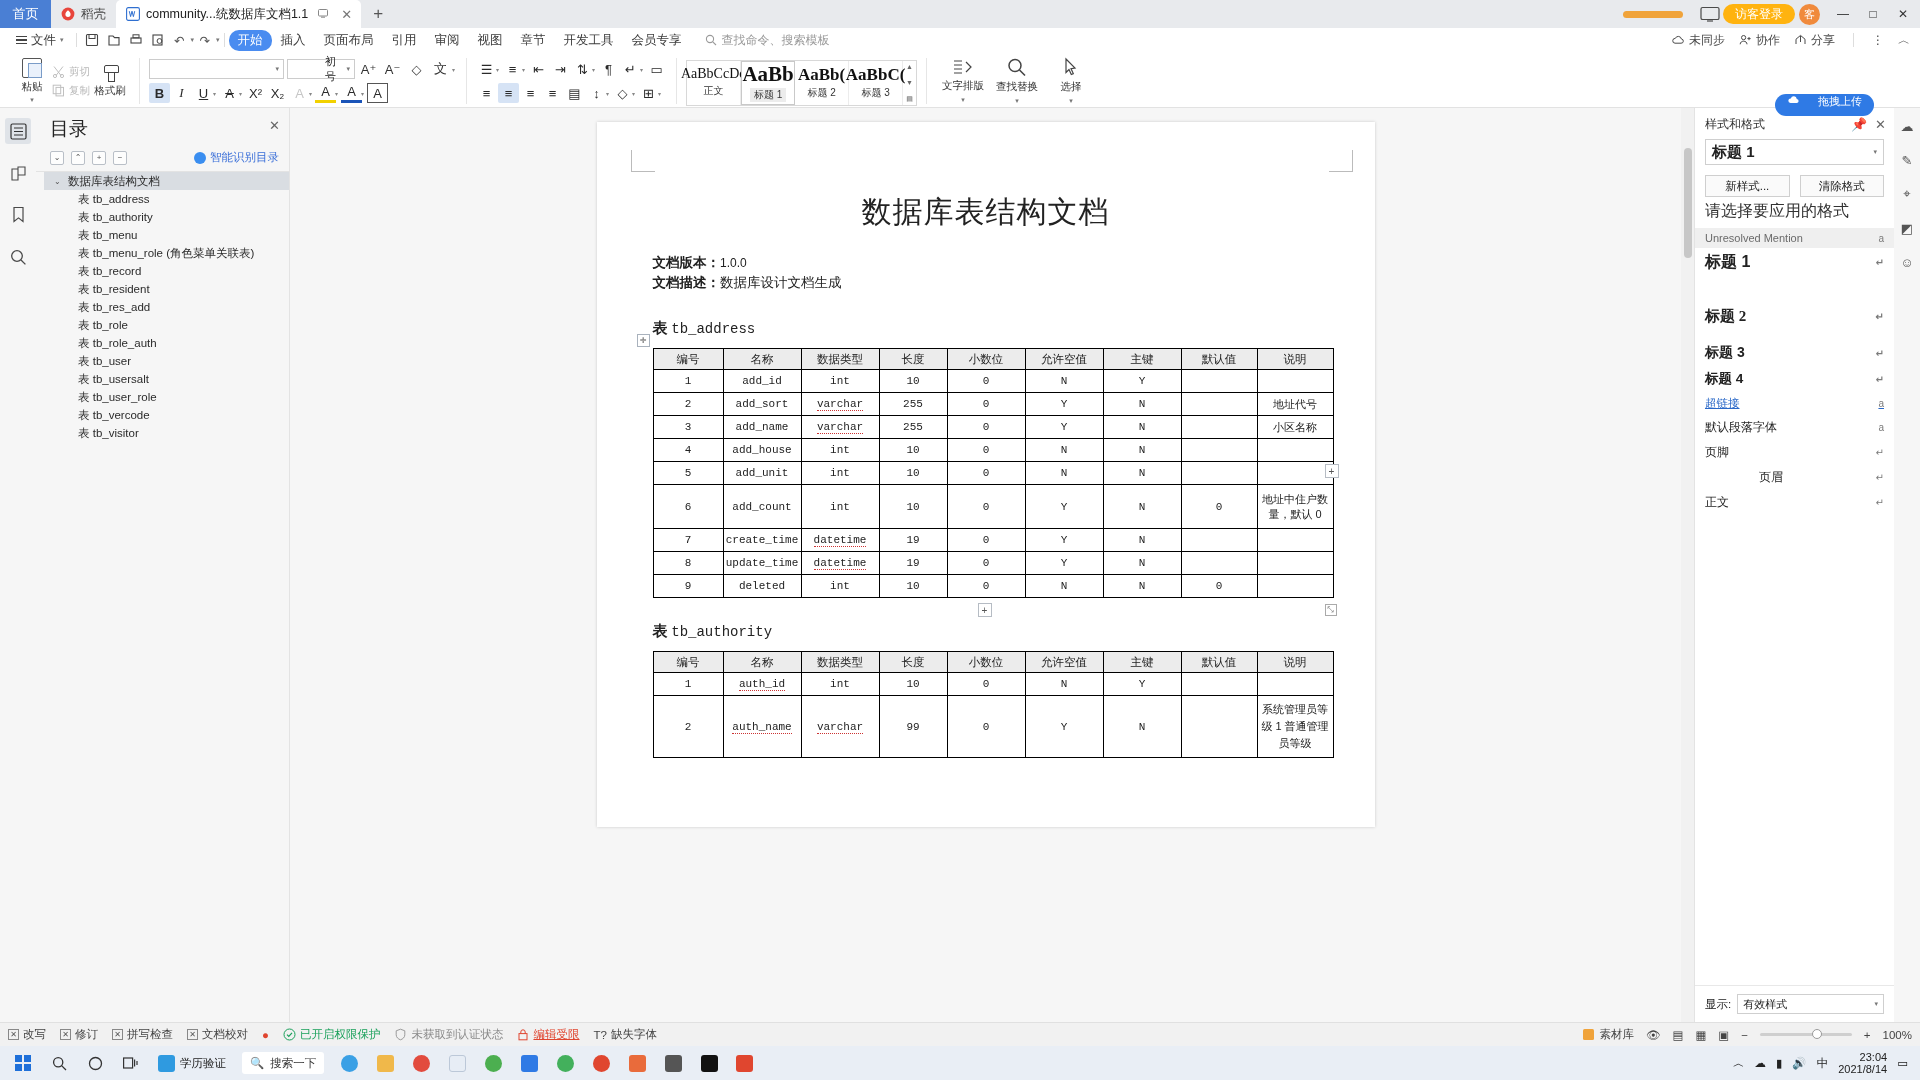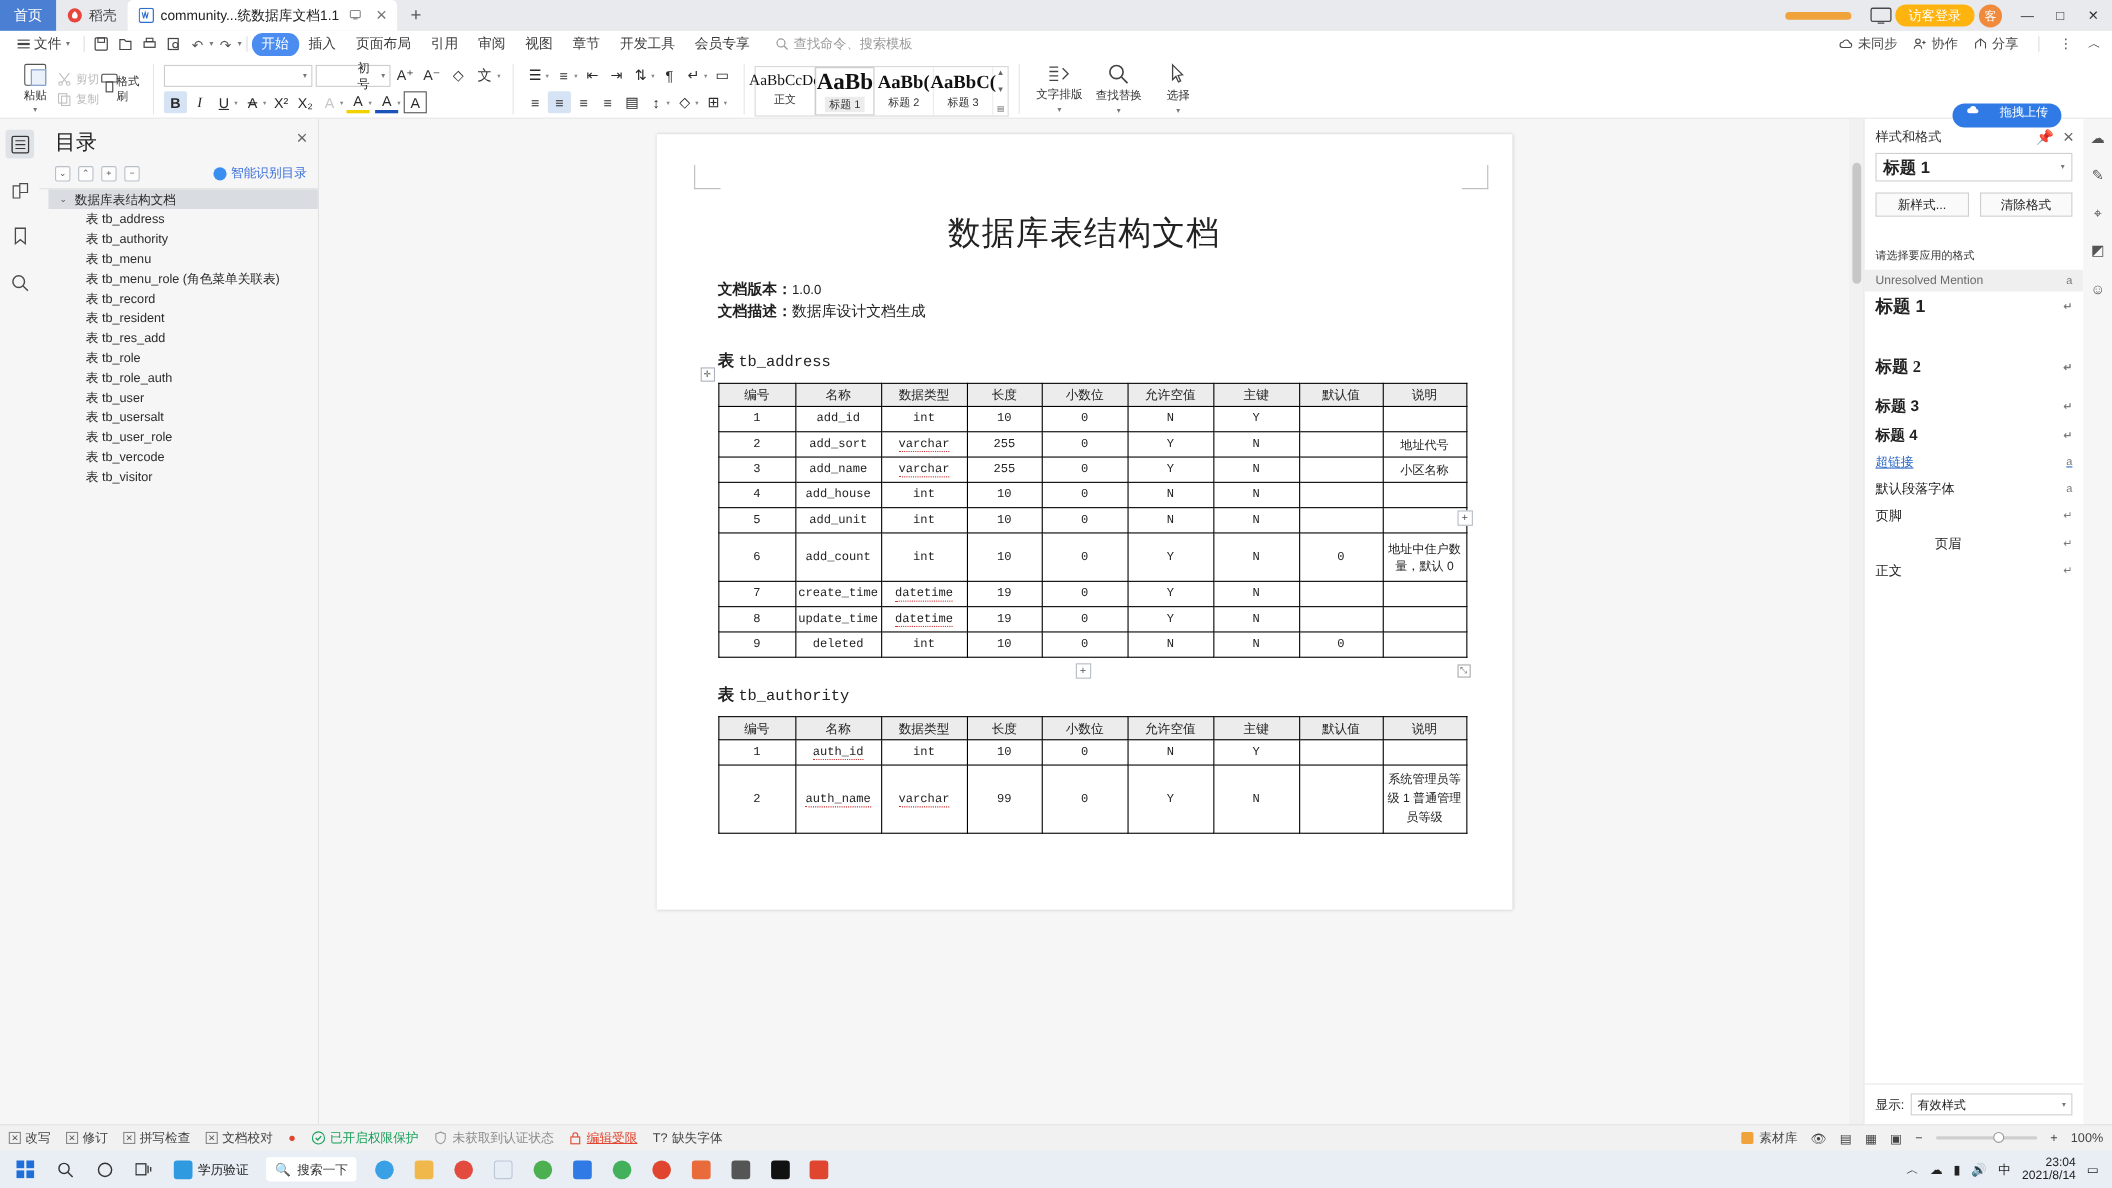--- a/index.html
+++ b/index.html
@@ -44,21 +44,21 @@
 
   
   .ribbon { height:56px; background:#fff; border-bottom:1px solid #e2e2e2; display:flex; align-items:stretch; padding:3px 4px 0 6px; flex:0 0 56px; }
   .rgroup { display:flex; align-items:center; padding:0 6px; height:100%; }
   .rsep { width:1px; background:#e6e6e6; margin:3px 3px; }
   .paste { display:flex; flex-direction:column; align-items:center; justify-content:center; width:40px; font-size:10.5px; color:#333; gap:2px;}
   .pasteicon { width:20px; height:20px; border:1.4px solid #555; border-radius:2px; position:relative; }
   .pasteicon:after{content:"";position:absolute;left:5px;top:4px;width:12px;height:13px;border:1.2px solid #7a9cc8;background:#eaf1fb;}
   .stackcol { display:flex; flex-direction:column; justify-content:center; gap:5px; font-size:10.5px; color:#b9b9b9; }
   .stackrow { display:flex; align-items:center; gap:4px; }
-  .brush { display:flex; flex-direction:row; align-items:flex-start; justify-content:center; width:40px; font-size:10.5px; color:#333; gap:3px;}
+  .brush { display:flex; flex-direction:column; align-items:center; justify-content:center; width:40px; font-size:10.5px; color:#333; gap:3px;}
   .brushico { width:17px; height:16px; position:relative; }
   .brushico:before{content:"";position:absolute;left:2px;top:0;width:13px;height:6px;border:1.3px solid #444;border-radius:2px 2px 0 0;}
   .brushico:after{content:"";position:absolute;left:6px;top:7px;width:5px;height:8px;border:1.3px solid #444;}
 
   .fontbox { display:flex; flex-direction:column; gap:4px; justify-content:center;}
   .fontrow1 { display:flex; align-items:center; gap:3px;}
   .fsel { height:20px; border:1px solid #ccc; background:#fff; display:flex; align-items:center; justify-content:space-between; padding:0 4px; font-size:11px; }
   .fsel.name { width:135px; }
   .fsel.size { width:68px;padding-left:37px; }
   .caret { font-size:7px; color:#777; }
@@ -127,21 +127,21 @@
   .docscroll { width:13px; background:#f1f1f1; display:flex; flex-direction:column; align-items:center; }
   .dsbar { width:8px; background:#c7c7c7; border-radius:4px; margin-top:40px; height:110px; }
 
   .stylepanel { width:200px; background:#fff; border-left:1px solid #e3e3e3; display:flex; flex-direction:column; position:relative; }
   .sp-head { display:flex; align-items:center; padding:8px 8px 6px 10px; font-size:12px; color:#333;}
   .sp-head .t { flex:1; }
   .sp-icon { color:#666; margin-left:8px; font-size:13px;}
   .sp-combo { margin:0 10px; height:26px; border:1px solid #cfcfcf; display:flex; align-items:center; justify-content:space-between; padding:0 6px; font-size:15px; font-weight:bold; }
   .sp-btns { display:flex; gap:10px; margin:10px 10px 0 10px; }
   .sp-btn { flex:1; height:22px; border:1px solid #cfcfcf; background:#fafafa; font-size:11.5px; display:flex; align-items:center; justify-content:center;text-align:right;}
-  .sp-label { margin:28px 10px 6px 10px; font-size:10px; color:#333; }
+  .sp-label { margin:4px 10px 6px 10px; font-size:16px; color:#333; }
   .sp-list { flex:1; overflow:hidden; }
   .sp-row { display:flex; align-items:center; justify-content:space-between; padding:4px 10px; font-size:12px; color:#222;}
   .sp-row .mk { color:#7a7a7a; font-size:10px; }
   .sp-row.h1 { font-size:16px; font-weight:bold; }
   .sp-row.h2 { font-size:15px; font-weight:bold; }
   .sp-row.h3 { font-size:14px; font-weight:bold; }
   .sp-row.h4 { font-size:13.5px; font-weight:bold; }
   .sp-row.unres { background:#efefef; color:#6a6a6a; font-size:11px; }
   .sp-row.link { color:#2a68c8; text-decoration:underline; font-size:11.5px; }
   .sp-foot { border-top:1px solid #e8e8e8; padding:8px 10px; display:flex; align-items:center; gap:6px; font-size:11.5px;}

